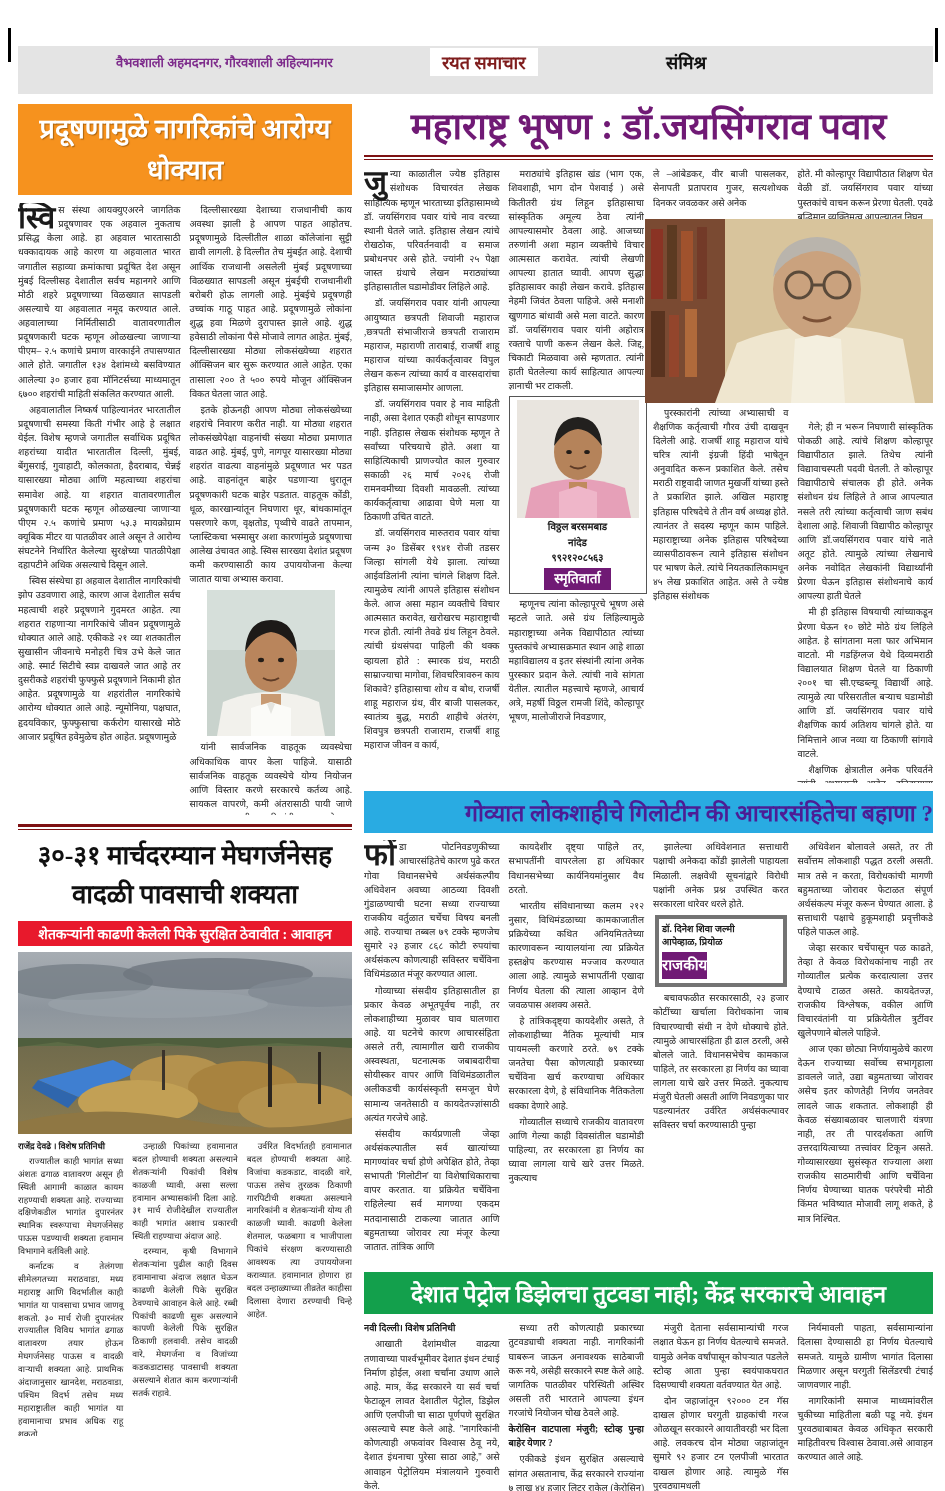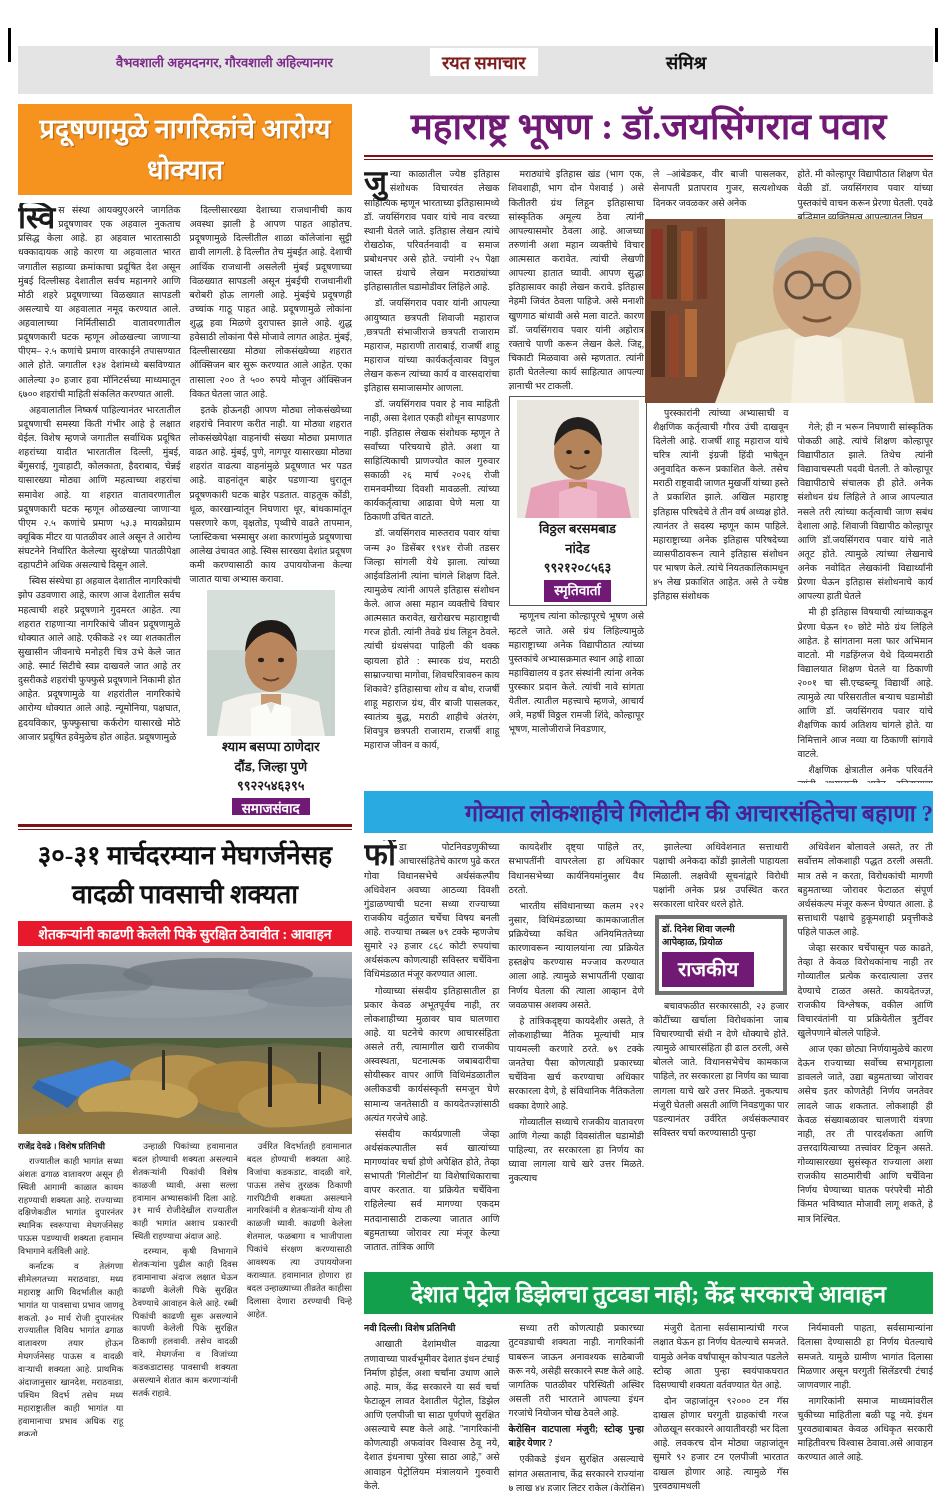--- a/index.html
+++ b/index.html
@@ -25,21 +25,21 @@
                font-size:27px;line-height:1.5;padding:5px 2px;text-shadow:1px 1px 1px rgba(110,60,0,.55);}
   .cols{display:flex;gap:9px;}
   .cols .c{flex:1;min-width:0;font-size:9.3px;line-height:1.52;text-align:justify;}
   .cols p{margin:0 0 2px;text-indent:11px;}
   .cols p.first{text-indent:0;}
   .dropcap{float:left;font-size:31px;line-height:26px;font-weight:bold;padding:2px 3px 0 0;}
   .poll-cols{height:612px;overflow:hidden;margin-top:8px;}
 
   .photobox{width:128px;margin:3px auto;text-align:center;}
   .photobox svg{display:block;width:100%;}
-  .figcap{font-weight:bold;font-size:13px;line-height:1.35;margin-top:2px;}
+  .figcap{font-weight:bold;font-size:10px;line-height:1.35;margin-top:2px;}
   .redlabel{display:inline-block;background:#701a75;color:#fff;font-weight:bold;font-size:13.5px;
             padding:1px 10px;margin-top:3px;font-family:"Liberation Sans","DejaVu Sans",sans-serif;}
 
   .maroon-rule{border-top:3px solid #7E1113;border-bottom:1px solid #7E1113;height:2px;margin:9px 0 6px;}
 
   .weather-head{font-size:26px;font-weight:bold;text-align:center;line-height:1.5;color:#101010;margin-top:2px;}
   .redstrip{background:#E8192C;color:#fff;font-weight:bold;text-align:center;font-size:14px;
             padding:3px 2px;margin:7px 0 6px;}
   .farm-svg{width:100%;height:182px;display:block;}
   .weather-cols{height:296px;overflow:hidden;margin-top:6px;}
@@ -52,21 +52,21 @@
   .pawar{position:relative;height:616px;overflow:hidden;}
   .photo1{position:absolute;top:52px;right:0;width:288px;height:184px;}
   .sp1{height:194px;}
   .smriti{width:130px;border:1px solid #555;padding:3px;margin:3px auto;text-align:center;}
 
   .bar-blue{background:#29ABE2;color:#4c1d95;font-weight:bold;font-size:23px;text-align:right;
             padding:5px 0;margin:8px 0 7px;}
   .goa{height:424px;overflow:hidden;}
   .authorbox{border:4px solid #737373;padding:4px 3px;text-align:left;margin:4px 2px;}
   .authorbox .an{font-weight:bold;font-size:9.5px;line-height:1.4;text-indent:0;}
-  .authorbox .redlabel{font-size:20px;padding:2px 16px;}
+  .authorbox .redlabel{font-size:15px;padding:2px 0;}
 
   .bar-green{background:#13A04C;color:#fff;font-weight:bold;font-size:23px;text-align:center;
              padding:5px 0;margin:8px 0 7px;}
   .fuel{height:250px;overflow:hidden;}
   .subhead{font-weight:bold;text-indent:0 !important;}
 </style>
 </head>
 <body>
 
 <div class="tick l"></div>
@@ -108,26 +108,20 @@
               <path d="M10 146 L118 146 L112 112 Q64 92 16 112 Z" fill="#f2f1ec"></path>
               <path d="M54 104 h20 v14 h-20 z" fill="#c89a72"></path>
               <ellipse cx="64" cy="70" rx="26" ry="32" fill="#b9855c"></ellipse>
               <path d="M38 62 Q40 30 64 30 Q88 30 90 62 Q80 44 64 42 Q48 44 38 62Z" fill="#1d1a18"></path>
               <ellipse cx="54" cy="70" rx="3" ry="2.2" fill="#241d18"></ellipse>
               <ellipse cx="74" cy="70" rx="3" ry="2.2" fill="#241d18"></ellipse>
               <path d="M56 88 Q64 93 72 88" stroke="#5e3b26" stroke-width="2" fill="none"></path>
               <path d="M44 118 L64 112 L84 118 L84 146 L44 146 Z" fill="#fbfbf8"></path>
               <path d="M60 114 L64 112 L68 114 L64 124 Z" fill="#e4e4df"></path>
             </svg>
-            <figcaption>
-              <div class="figcap">श्याम बसप्पा ठाणेदार</div>
-              <div class="figcap">दौंड, जिल्हा पुणे</div>
-              <div class="figcap">९९२२५४६३९५</div>
-              <div class="redlabel">समाजसंवाद</div>
-            </figcaption>
           </figure>
           <div>
               <p>यांनी सार्वजनिक वाहतूक व्यवस्थेचा अधिकाधिक वापर केला पाहिजे. यासाठी सार्वजनिक वाहतूक व्यवस्थेचे योग्य नियोजन आणि विस्तार करणे सरकारचे कर्तव्य आहे. सायकल वापरणे, कमी अंतरासाठी पायी जाणे यासारख्या सवयी नागरिकांनी लावून घेतल्या पाहिजेत. वृक्षतोड थांबवून मोठ्या प्रमाणात वृक्षारोपण करुन ते वृक्ष जगवले पाहिजेत. शासन, प्रशासन आणि नागरिकांच्या एकत्रित प्रयत्नांतूनच प्रदूषणाचा हा भस्मासुर रोखता येईल.</p>
             </div>
         </div>
       </div>
 
       <div class="maroon-rule"></div>
 
       <div class="weather-head">३०-३१ मार्चदरम्यान मेघगर्जनेसह वादळी पावसाची शक्यता</div>

